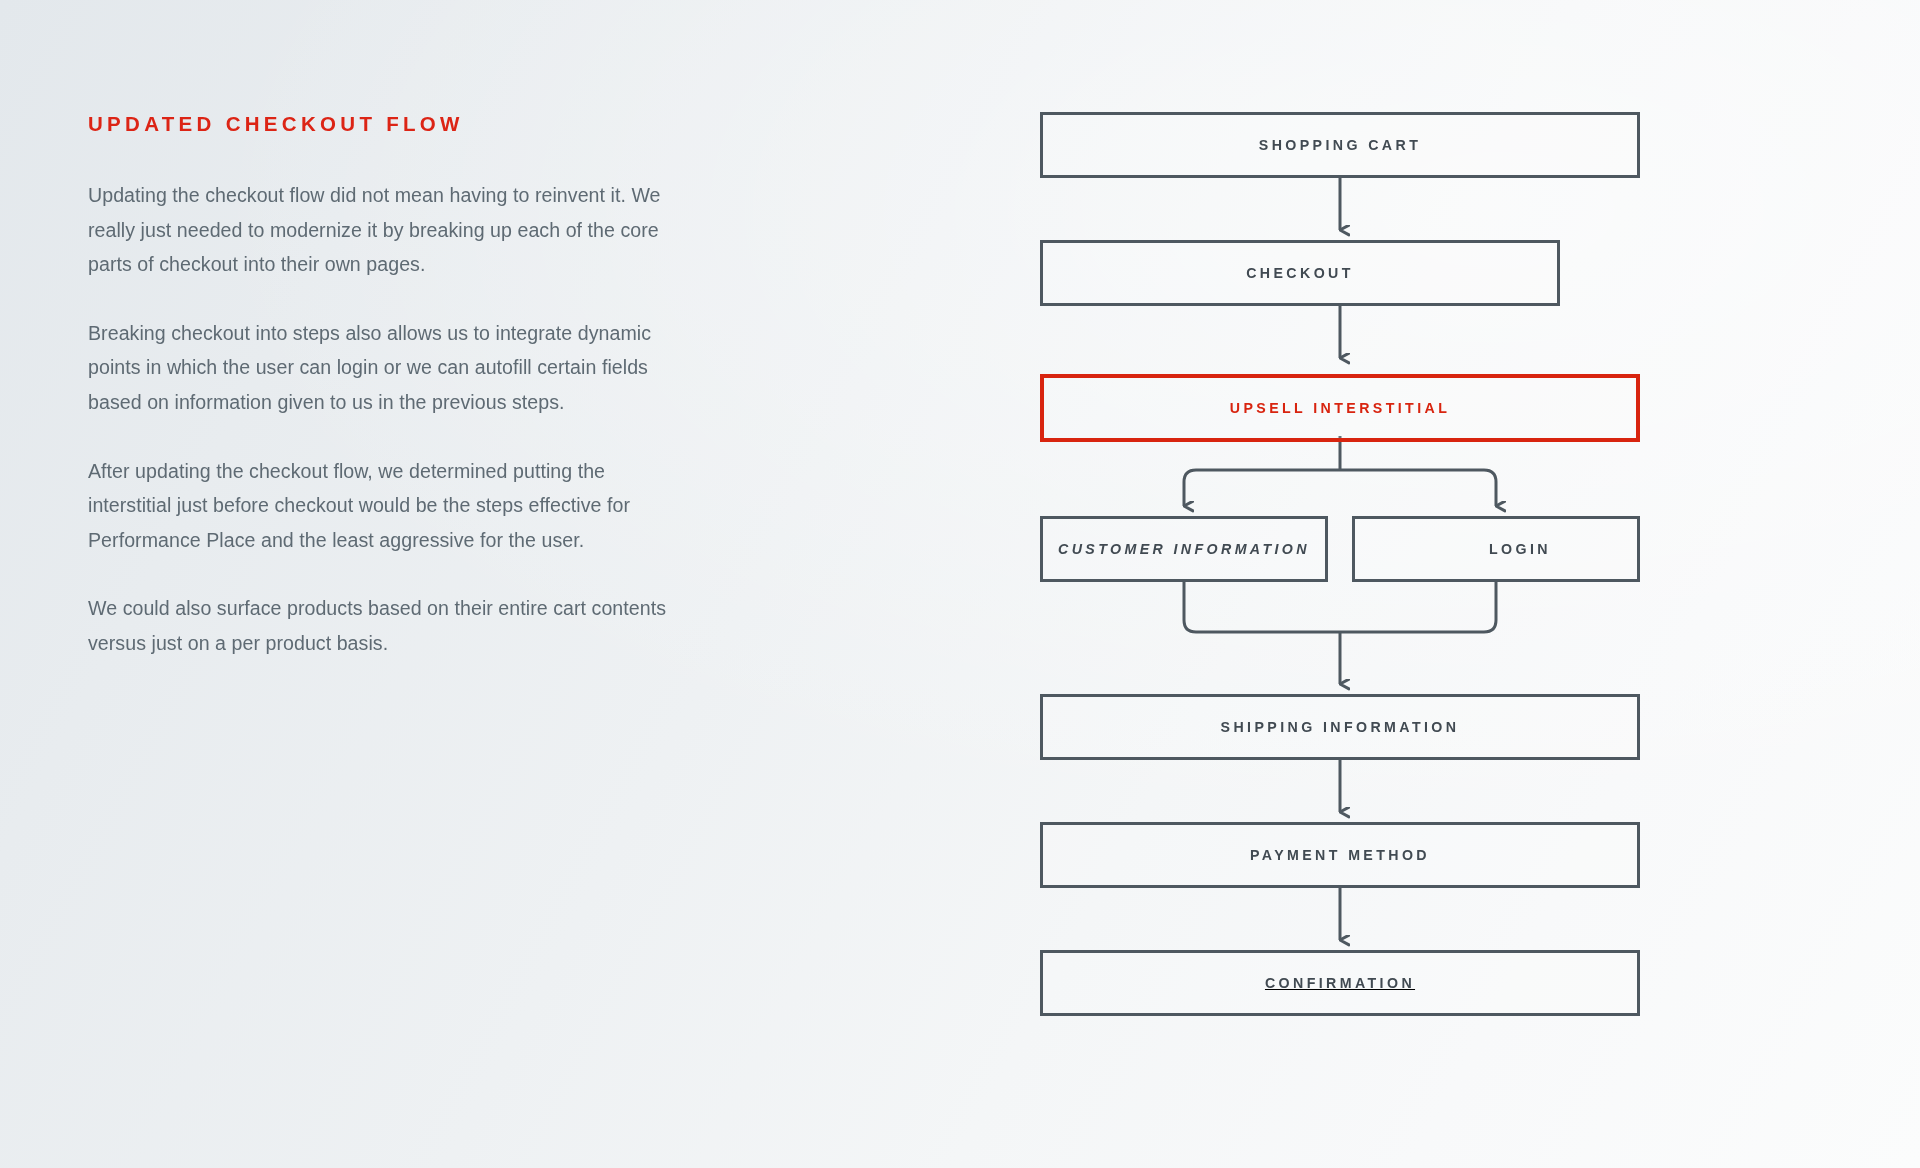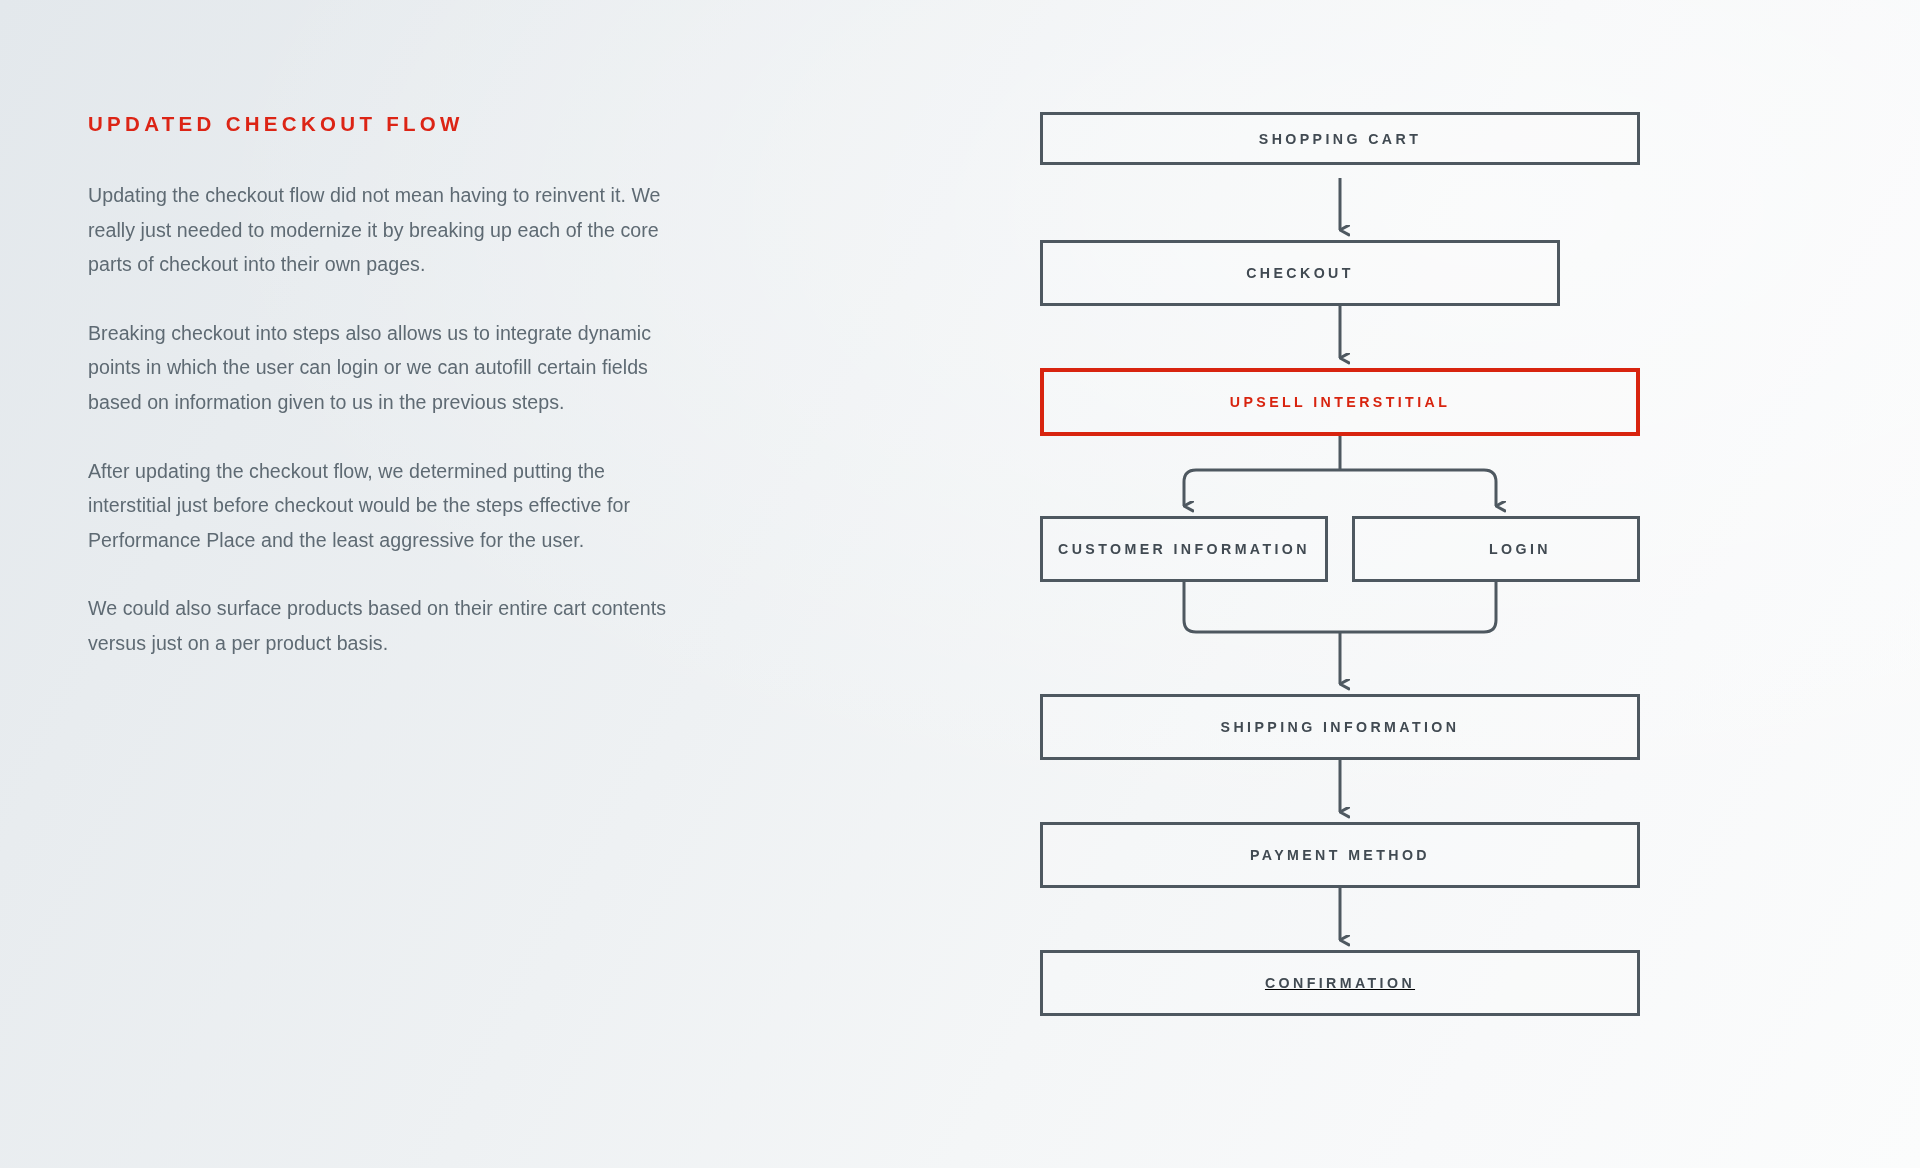--- a/index.html
+++ b/index.html
@@ -109,30 +109,31 @@
     font-weight: 700;
     letter-spacing: 3.4px;
     color: #414a52;
     text-transform: uppercase;
     line-height: 22px;
     padding: 0 8px;
   }
 
   .node.highlight {
     border: 4px solid #d8240f;
+    margin-top: 6px;
   }
   .node.highlight .node-label {
     color: #d8240f;
   }
 
   
-  .n-cart        { left: 0px;   top: 0px;   width: 600px; height: 53px; }
+  .n-cart        { left: 0px;   top: 0px;   width: 600px; height: 66px; }
   .n-checkout    { left: 0px;   top: 128px; width: 520px; height: 66px; }
   .n-upsell      { left: 0px;   top: 256px; width: 600px; height: 68px; }
-  .n-customer    { left: 0px;   top: 404px; width: 288px; height: 66px; }
+  .n-customer    { left: 0px;   top: 404px; width: 288px; height: 66px; font-style: italic; }
   .n-login       { left: 312px; top: 404px; width: 288px; height: 66px; padding-left: 48px; }
   .n-shipping    { left: 0px;   top: 582px; width: 600px; height: 66px; }
   .n-payment     { left: 0px;   top: 710px; width: 600px; height: 66px; }
   .n-confirm     { left: 0px;   top: 838px; width: 600px; height: 66px; text-decoration: underline; }
 </style>
 </head>
 <body>
 
 <div class="slide">
   <div class="content">

